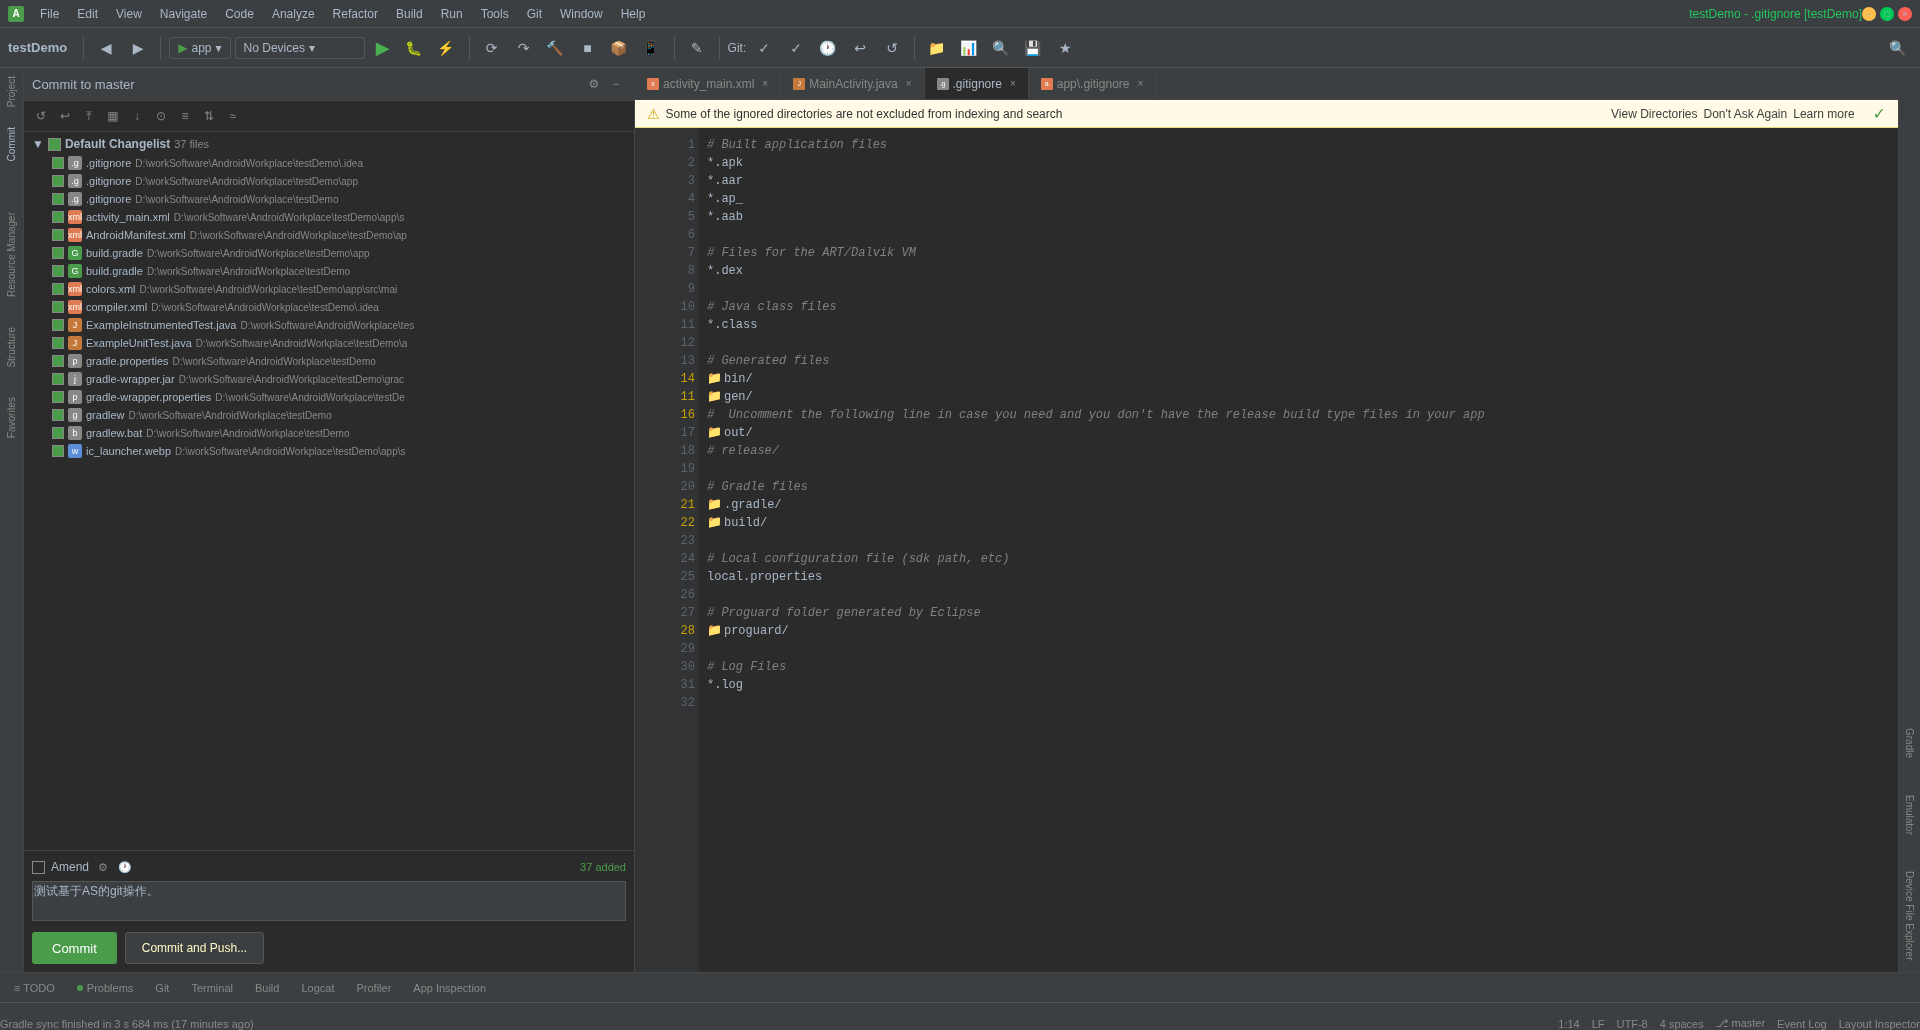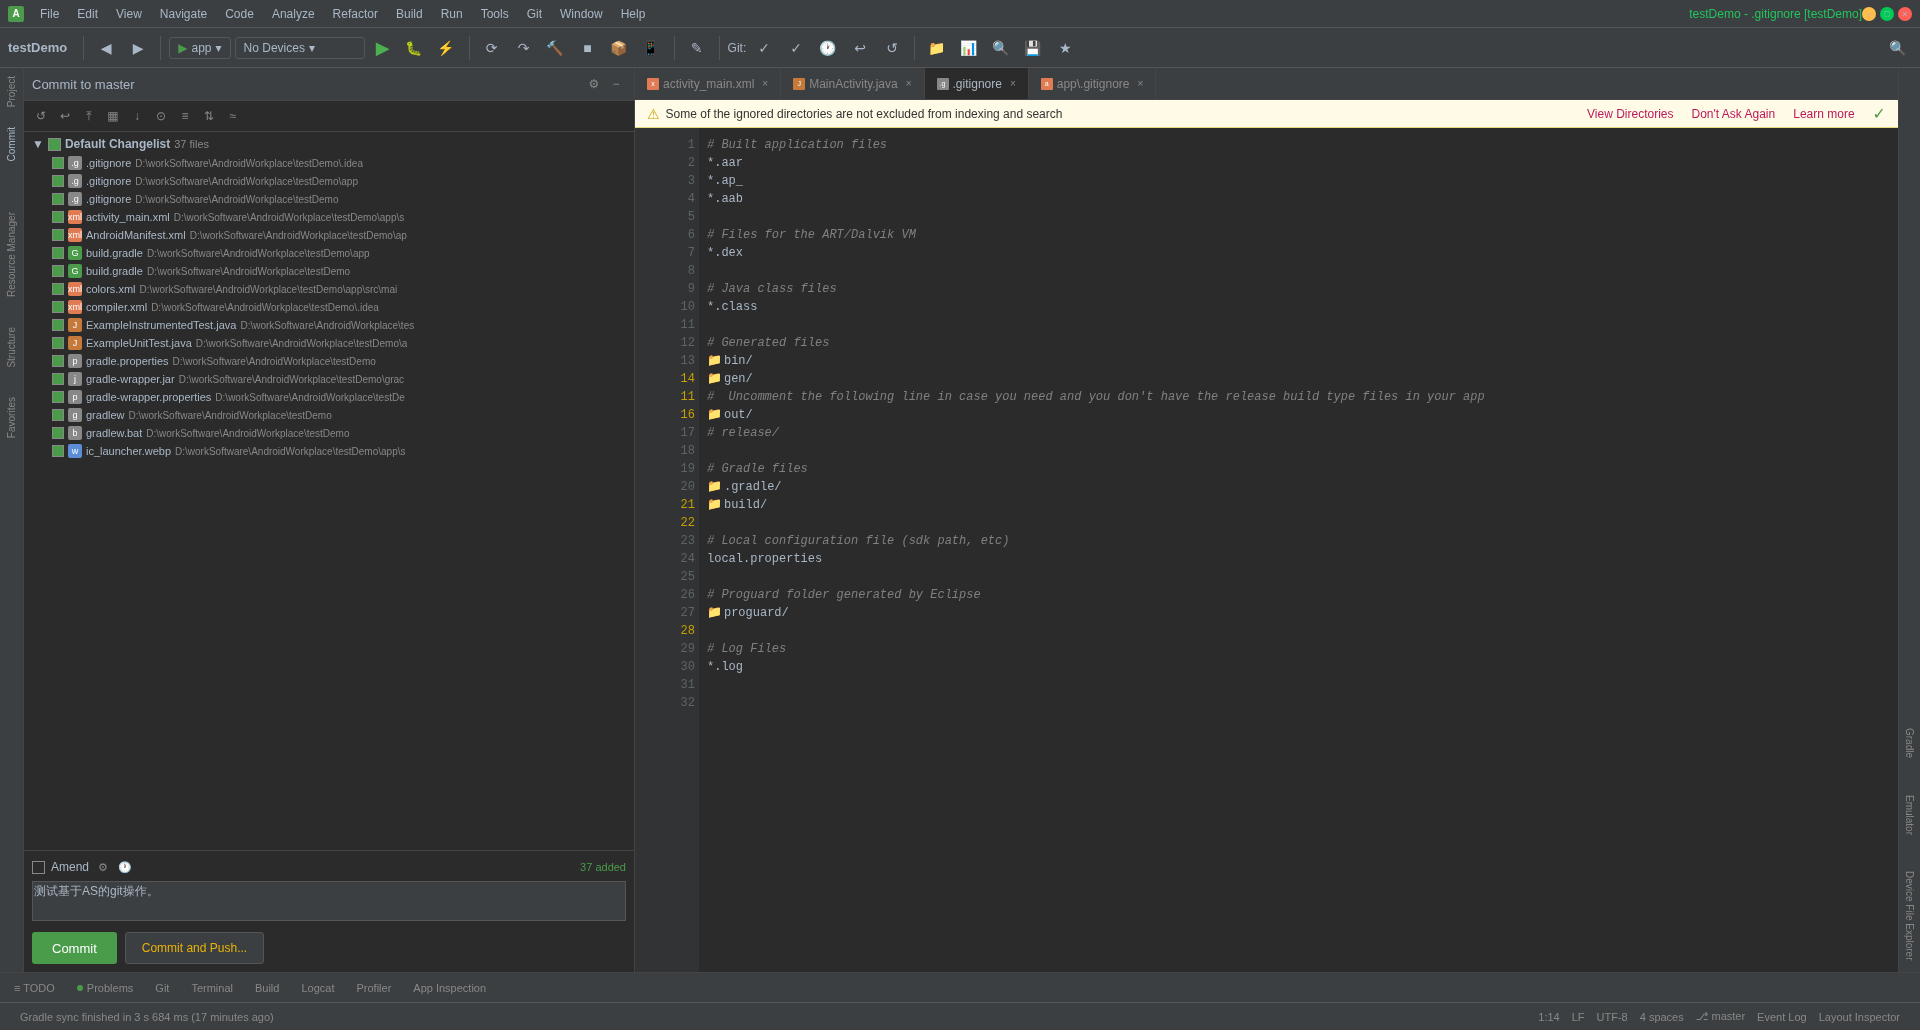--- a/index.html
+++ b/index.html
@@ -60,61 +60,61 @@
 
     #commit-footer { padding: 8px; border-top: 1px solid #444; }
     .amend-row { display: flex; align-items: center; gap: 6px; margin-bottom: 6px; }
     .amend-checkbox { width: 13px; height: 13px; border: 1px solid #888; display: inline-block; }
     .amend-label { color: #a9b7c6; font-size: 12px; }
     .amend-icon { width: 16px; height: 16px; display: flex; align-items: center; justify-content: center; color: #888; cursor: pointer; font-size: 11px; }
     .file-count-badge { margin-left: auto; color: #4a9c4a; font-size: 11px; }
     .commit-message { width: 100%; background: #3c3f41; border: 1px solid #555; color: #a9b7c6; padding: 6px; font-size: 12px; margin-bottom: 8px; min-height: 40px; resize: none; }
     .commit-buttons { display: flex; gap: 8px; }
     .btn-primary { background: #4a9c4a; color: white; border: none; padding: 8px 20px; border-radius: 3px; cursor: pointer; font-size: 13px; font-weight: 500; }
-    .btn-secondary { background: #3c3f41; color: #eab308; border: 1px solid #555; padding: 8px 16px; border-radius: 3px; cursor: pointer; font-size: 12px; }
+    .btn-secondary { background: #3c3f41; color: #fef9c3; border: 1px solid #555; padding: 8px 16px; border-radius: 3px; cursor: pointer; font-size: 12px; }
 
     
     #editor-area { flex: 1; display: flex; flex-direction: column; background: #2b2b2b; }
 
     
     #tabs { display: flex; align-items: center; background: #3c3f41; border-bottom: 1px solid #444; height: 32px; overflow: hidden; }
     .tab { display: flex; align-items: center; padding: 0 12px; height: 32px; cursor: pointer; border-right: 1px solid #444; font-size: 12px; color: #888; gap: 4px; white-space: nowrap; }
     .tab.active { background: #2b2b2b; color: #a9b7c6; }
     .tab .tab-icon { width: 12px; height: 12px; border-radius: 1px; display: flex; align-items: center; justify-content: center; font-size: 7px; }
     .tab-xml { background: #e07b54; color: white; }
     .tab-java { background: #c5793a; color: white; }
     .tab-git { background: #888; color: white; }
     .tab .tab-close { margin-left: 4px; color: #888; font-size: 10px; cursor: pointer; }
 
     
     #info-bar { background: #fffbe6; border-bottom: 1px solid #e6d97a; padding: 4px 12px; display: flex; align-items: center; gap: 6px; }
     #info-bar .info-icon { color: #c8a000; font-size: 14px; }
     #info-bar .info-text { color: #333; font-size: 12px; flex: 1; }
-    #info-bar .info-link { color: #be185d; font-size: 12px; cursor: pointer; margin-left: 12px; }
+    #info-bar .info-link { color: #404040; font-size: 12px; cursor: pointer; }
 
     
     #code-editor { flex: 1; display: flex; overflow: hidden; font-family: 'Courier New', monospace; }
     #line-numbers { width: 50px; background: #313335; padding: 8px 4px; text-align: right; color: #606366; font-size: 12px; line-height: 1.5; user-select: none; overflow: hidden; }
     #line-numbers .ln { height: 18px; }
     #code-content { flex: 1; padding: 8px; overflow-y: auto; overflow-x: auto; background: #2b2b2b; }
     .code-line { height: 18px; line-height: 18px; font-size: 12px; white-space: pre; color: #a9b7c6; }
     .code-line .comment { color: #808080; font-style: italic; }
     .code-line .folder-icon { color: #c8a000; margin-right: 2px; }
     .code-line .text { color: #a9b7c6; }
     #gutter { width: 14px; background: #313335; }
     .right-label { writing-mode: vertical-rl; font-size: 10px; color: #888; cursor: pointer; padding: 8px 2px; }
 
     
     #bottom-tabs { height: 30px; background: #3c3f41; border-top: 1px solid #444; display: flex; align-items: center; padding: 0 4px; gap: 2px; }
     .btab { padding: 4px 10px; color: #888; font-size: 11px; cursor: pointer; border-radius: 2px; display: flex; align-items: center; gap: 4px; }
     .btab .dot { width: 6px; height: 6px; border-radius: 50%; background: #888; }
     .btab .dot-green { background: #4a9c4a; }
 
     
-    #status-bar { height: 28px; background: #3c3f41; border-top: 1px solid #555; display: flex; align-items: center; padding: 0 20px; font-size: 11px; color: #888; gap: 8px; }
+    #status-bar { height: 28px; background: #3c3f41; border-top: 1px solid #555; display: flex; align-items: flex-end; padding: 0 0; font-size: 11px; color: #888; gap: 8px; }
     #status-bar .status-left { flex: 1; }
     #status-bar .status-right { display: flex; gap: 12px; align-items: center; }
     #status-bar .status-item { cursor: pointer; }
 
     
     ::-webkit-scrollbar { width: 8px; height: 8px; }
     ::-webkit-scrollbar-track { background: #313335; }
     ::-webkit-scrollbar-thumb { background: #555; border-radius: 4px; }
 
     
@@ -442,20 +442,21 @@
           <div class="ln">26</div>
           <div class="ln">27</div>
           <div class="ln ln-folder">28</div>
           <div class="ln">29</div>
           <div class="ln">30</div>
           <div class="ln">31</div>
           <div class="ln">32</div>
         </div>
         <div id="code-content">
           <div class="code-line"><span class="comment"># Built application files</span></div>
+          <div class="code-line"><span class="text">*.apk</span></div>
           <div class="code-line"><span class="text">*.aar</span></div>
           <div class="code-line"><span class="text">*.ap_</span></div>
           <div class="code-line"><span class="text">*.aab</span></div>
           <div class="code-line"> </div>
           <div class="code-line"><span class="comment"># Files for the ART/Dalvik VM</span></div>
           <div class="code-line"><span class="text">*.dex</span></div>
           <div class="code-line"> </div>
           <div class="code-line"><span class="comment"># Java class files</span></div>
           <div class="code-line"><span class="text">*.class</span></div>
           <div class="code-line"> </div>

